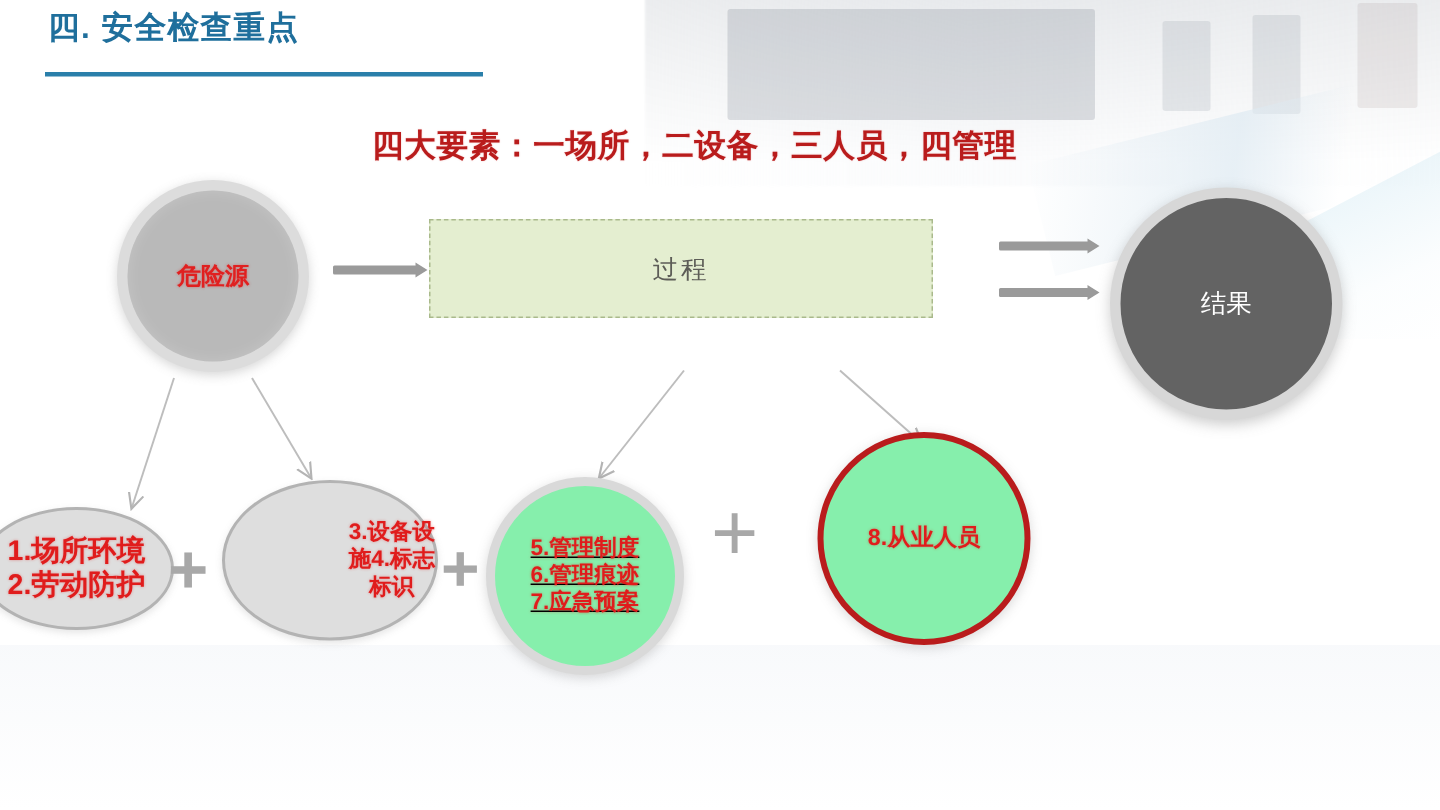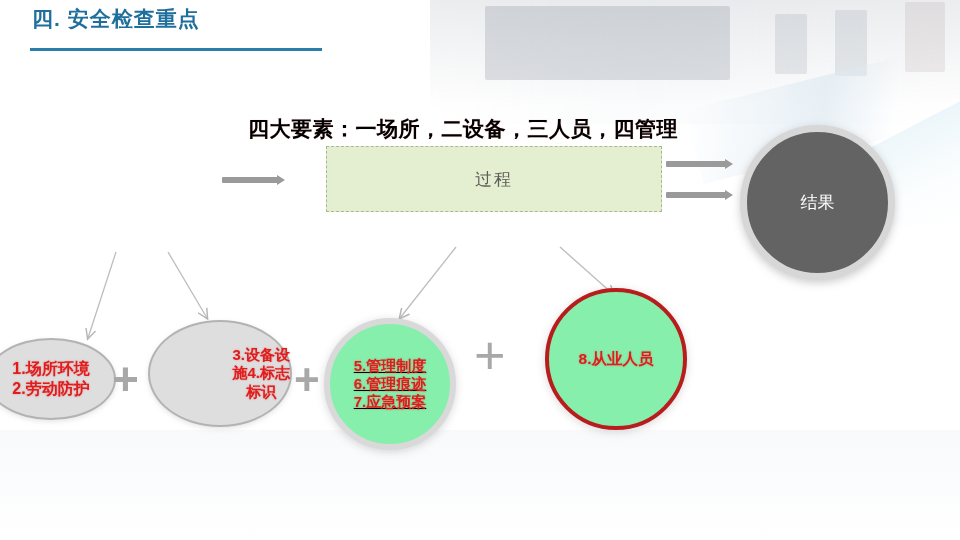--- a/index.html
+++ b/index.html
@@ -80,25 +80,24 @@
     width: 292px; height: 3px;
     background: #2a7faa;
   }
 
   
   .subtitle {
     position: absolute;
     left: 248px; top: 83px;
     font-size: 21px;
     font-weight: bold;
-    color: #000000;
+    color: #b91c1c;
     letter-spacing: 0.5px;
     white-space: nowrap;
     text-shadow: 0 0 1px rgba(207,31,31,0.35);
-    margin-top: 32px;
   }
 
   
   .circle {
     position: absolute;
     border-radius: 50%;
     display: flex;
     align-items: center;
     justify-content: center;
     text-align: center;
@@ -131,21 +130,20 @@
   .process-box {
     position: absolute;
     left: 286px; top: 146px;
     width: 336px; height: 66px;
     background: #e4eed0;
     border: 1px dashed #a9b98b;
     display: flex;
     align-items: center;
     justify-content: center;
     box-sizing: border-box;
-    margin-left: 40px;
   }
   .process-box .lbl {
     font-size: 17px;
     color: #5d5d57;
     letter-spacing: 2px;
   }
 
   
   .arrow-thick {
     position: absolute;
@@ -204,21 +202,21 @@
     box-shadow: 0 2px 8px rgba(120,120,120,0.28);
   }
   .red-lbl {
     font-size: 15px;
     font-weight: bold;
     color: #e01c1c;
     line-height: 1.22;
     text-shadow: 0 0 2px rgba(224,28,28,0.4);
     text-align: center;
   }
-  .node-b1 .red-lbl { font-size: 16px; }
+  .node-b1 .red-lbl { font-size: 19px; }
   .node-b2 .red-lbl { font-size: 15px; }
   .node-b3 .red-lbl { font-size: 15px; }
   .node-b4 .red-lbl { font-size: 15.5px; }
 
   
   .plus {
     position: absolute;
     color: #a5a5a5;
     font-weight: bold;
     line-height: 1;
@@ -262,20 +260,23 @@
       <marker id="thinhead" markerWidth="9" markerHeight="9" refX="7" refY="4.5" orient="auto">
         <path d="M0,0.6 L8,4.5 L0,8.4" fill="none" stroke="#b4b4b4" stroke-width="1.1"></path>
       </marker>
     </defs>
     <path d="M116,252 L88,338" fill="none" stroke="#bdbdbd" stroke-width="1.3" marker-end="url(#thinhead)"></path>
     <path d="M168,252 L207,318" fill="none" stroke="#bdbdbd" stroke-width="1.3" marker-end="url(#thinhead)"></path>
     <path d="M456,247 L400,318" fill="none" stroke="#bdbdbd" stroke-width="1.3" marker-end="url(#thinhead)"></path>
     <path d="M560,247 L614,295" fill="none" stroke="#bdbdbd" stroke-width="1.3" marker-end="url(#thinhead)"></path>
   </svg>
 
+  <div class="circle node-hazard">
+    <span class="lbl">危险源</span>
+  </div>
 
   <div class="arrow-thick ar-haz-proc"></div>
 
   <div class="process-box">
     <span class="lbl">过程</span>
   </div>
 
   <div class="arrow-thick ar-proc-res1"></div>
   <div class="arrow-thick ar-proc-res2"></div>
 

